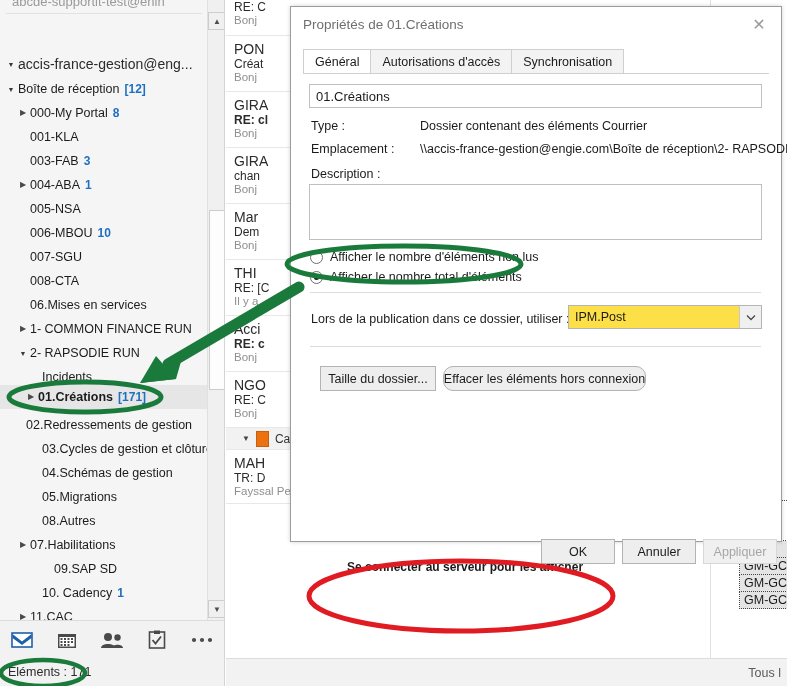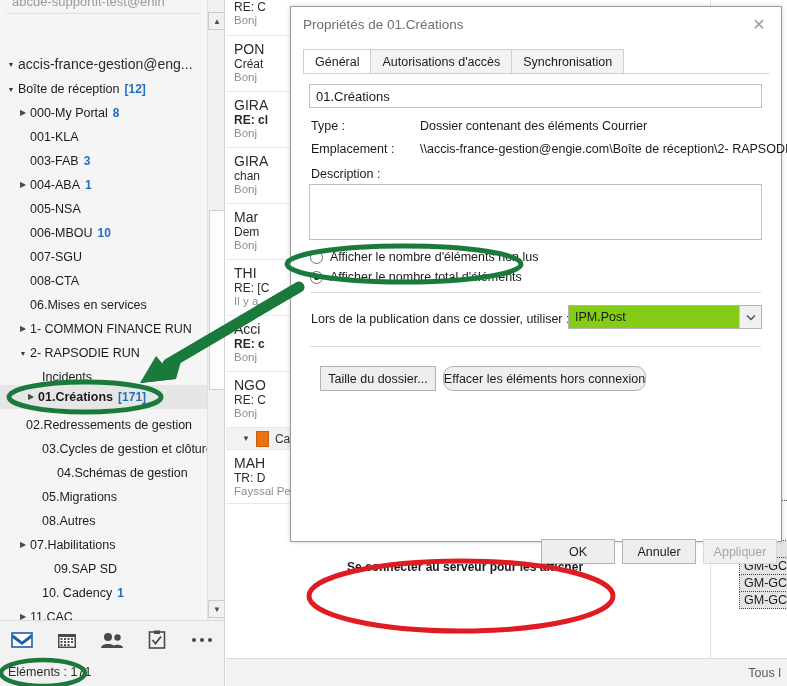--- a/index.html
+++ b/index.html
@@ -170,21 +170,21 @@
   .radio-dot { width: 13px; height: 13px; border:1px solid #6e6e6e; border-radius:50%; background:#fff; margin-right:7px; position:relative; flex:0 0 13px; }
   .radio-dot.on::after { content:""; position:absolute; left:3px; top:3px; width:5px; height:5px; border-radius:50%; background:#1b1b1b; }
 
   .hr { position:absolute; left: 7px; width: 451px; height:1px; background:#dcdcdc; }
   #hr1 { top: 218px; }
   #hr2 { top: 272px; }
 
   #publish-label { position:absolute; left: 8px; top: 238px; font-size:12.5px; color:#1b1b1b; white-space:nowrap; }
   #publish-select {
     position:absolute; left: 265px; top: 231px; width: 194px; height: 24px;
-    border:1px solid #b5b5b5; background:#84cc16; display:flex; align-items:center;
+    border:1px solid #b5b5b5; background:#fde047; display:flex; align-items:center;
   }
   #publish-select .val { flex:1; padding-left:6px; font-size:12.5px; color:#1b1b1b; }
   #publish-select .arrow {
     width: 22px; height: 22px; background:#f0f0f0; border-left:1px solid #c8c8c8;
     display:flex; align-items:center; justify-content:center; color:#555; font-size:9px;
   }
 
   .pushbtn {
     position:absolute; height: 25px; background:#eeeeee; border:1px solid #b3b3b3;
     display:flex; align-items:center; justify-content:center;
@@ -278,21 +278,21 @@
             <span class="cnt">[171]</span>
           </div>
           <div class="f-item" style="top: 413px; padding-left: 12px;">
             <span class="tw" style="font-size: 8px;"></span>
             <span class="lbl">02.Redressements de gestion</span>
           </div>
           <div class="f-item" style="top: 437px; padding-left: 28px;">
             <span class="tw" style="font-size: 8px;"></span>
             <span class="lbl">03.Cycles de gestion et clôtures</span>
           </div>
-          <div class="f-item" style="top: 461px; padding-left: 43px;">
+          <div class="f-item" style="top: 461px; padding-left: 28px;">
             <span class="tw" style="font-size: 8px;"></span>
             <span class="lbl">04.Schémas de gestion</span>
           </div>
           <div class="f-item" style="top: 485px; padding-left: 28px;">
             <span class="tw" style="font-size: 8px;"></span>
             <span class="lbl">05.Migrations</span>
           </div>
           <div class="f-item" style="top: 509px; padding-left: 28px;">
             <span class="tw" style="font-size: 8px;"></span>
             <span class="lbl">08.Autres</span>

